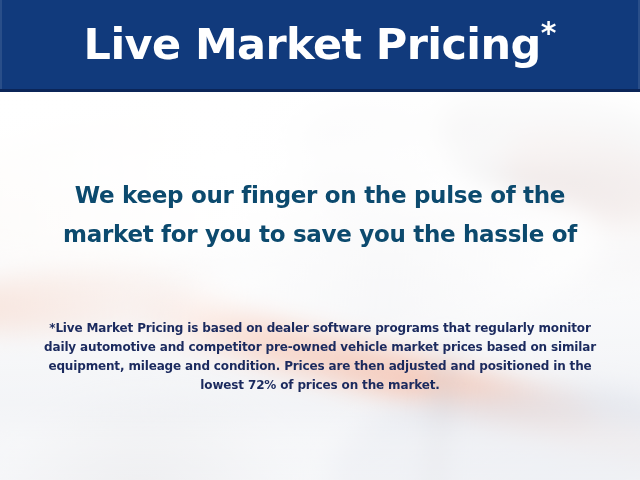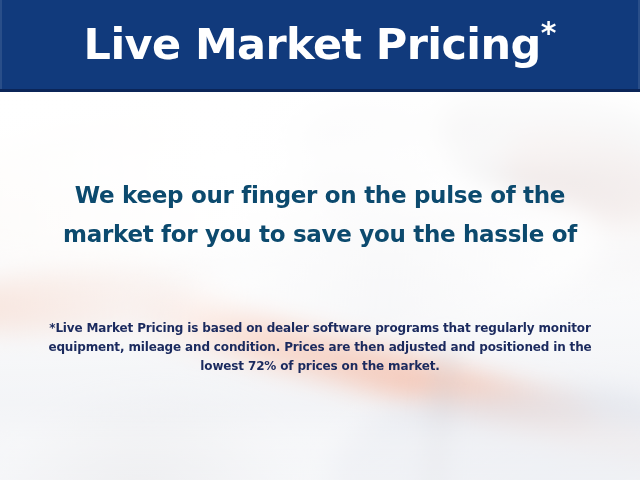--- a/index.html
+++ b/index.html
@@ -227,17 +227,18 @@
     </div>
   </div>
 
   <div id="headline">
     <span class="hl-line">We keep our finger on the pulse of the</span>
     <span class="hl-line">market for you to save you the hassle of</span>
   </div>
 
   <div id="disclaimer">
     <span class="dc-line">*Live Market Pricing is based on dealer software programs that regularly monitor</span>
+    <span class="dc-line">daily automotive and competitor pre-owned vehicle market prices based on similar</span>
     <span class="dc-line">equipment, mileage and condition. Prices are then adjusted and positioned in the</span>
     <span class="dc-line">lowest 72% of prices on the market.</span>
   </div>
 
 </div>
 
 </body></html>

